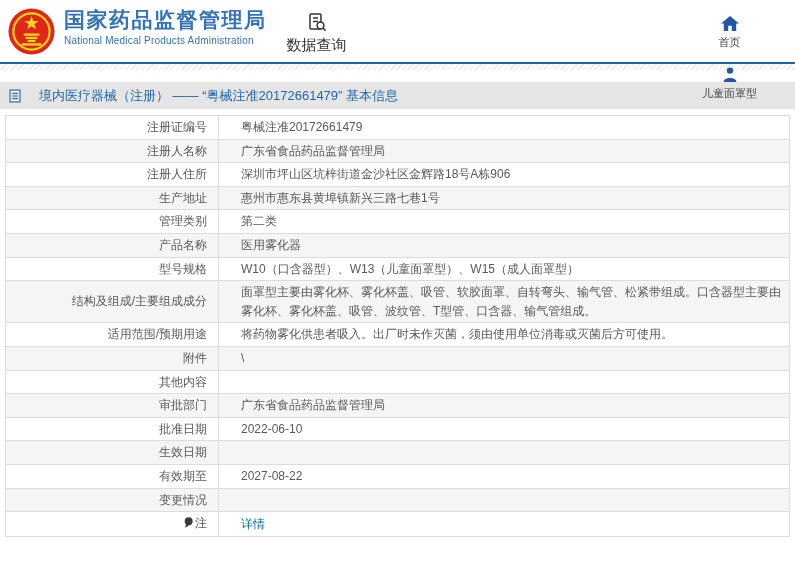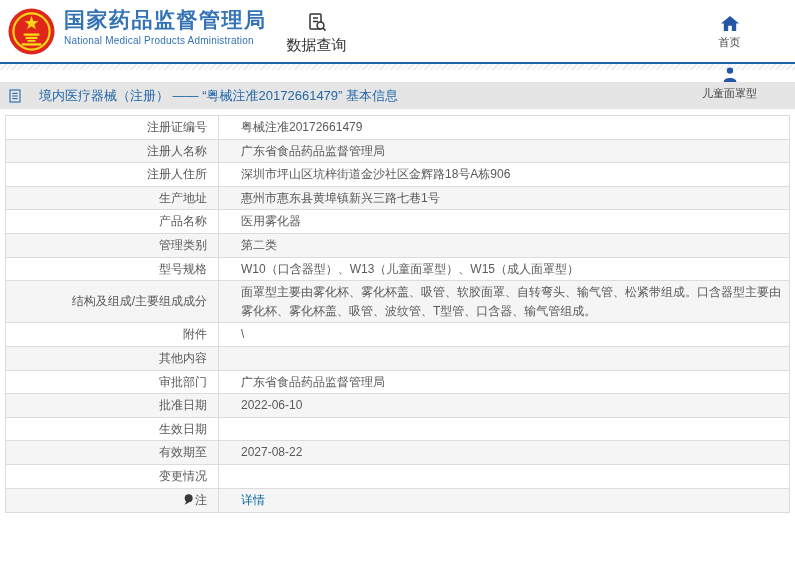--- a/index.html
+++ b/index.html
@@ -158,34 +158,38 @@
     </tr>
     <tr>
       <td class="lbl">注册人住所</td>
       <td class="val">深圳市坪山区坑梓街道金沙社区金辉路18号A栋906</td>
     </tr>
     <tr>
       <td class="lbl">生产地址</td>
       <td class="val">惠州市惠东县黄埠镇新兴三路七巷1号</td>
     </tr>
     <tr>
+      <td class="lbl">管理类别</td>
+      <td class="val">第二类</td>
+    </tr>
+    <tr>
       <td class="lbl">产品名称</td>
       <td class="val">医用雾化器</td>
     </tr>
     <tr>
-      <td class="lbl">管理类别</td>
-      <td class="val">第二类</td>
-    </tr>
-    <tr>
       <td class="lbl">型号规格</td>
       <td class="val">W10（口含器型）、W13（儿童面罩型）、W15（成人面罩型）</td>
     </tr>
     <tr>
       <td class="lbl">结构及组成/主要组成成分</td>
       <td class="val">面罩型主要由雾化杯、雾化杯盖、吸管、软胶面罩、自转弯头、输气管、松紧带组成。口含器型主要由雾化杯、雾化杯盖、吸管、波纹管、T型管、口含器、输气管组成。</td>
+    </tr>
+    <tr>
+      <td class="lbl">适用范围/预期用途</td>
+      <td class="val">将药物雾化供患者吸入。出厂时未作灭菌，须由使用单位消毒或灭菌后方可使用。</td>
     </tr>
     <tr>
       <td class="lbl">附件</td>
       <td class="val">\</td>
     </tr>
     <tr>
       <td class="lbl">其他内容</td>
       <td class="val"></td>
     </tr>
     <tr>

